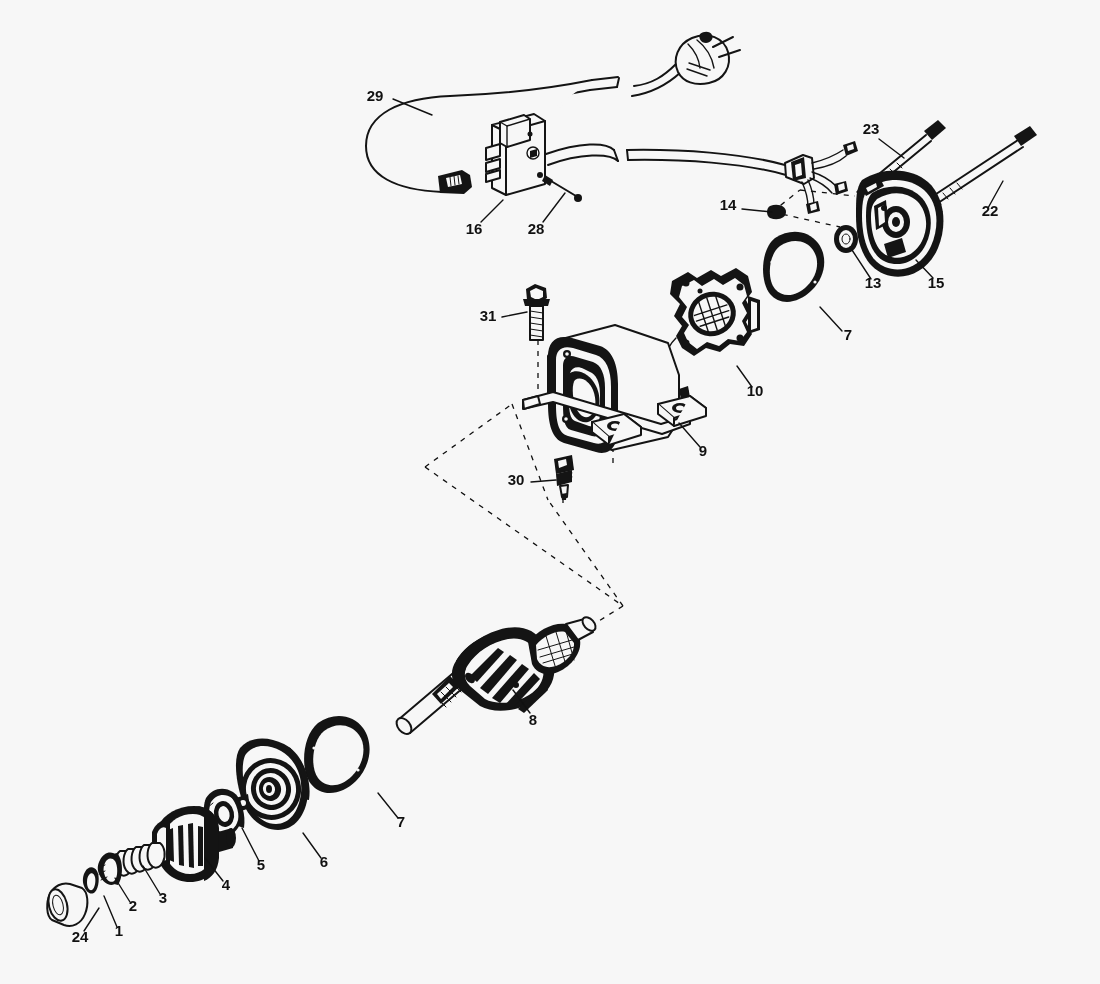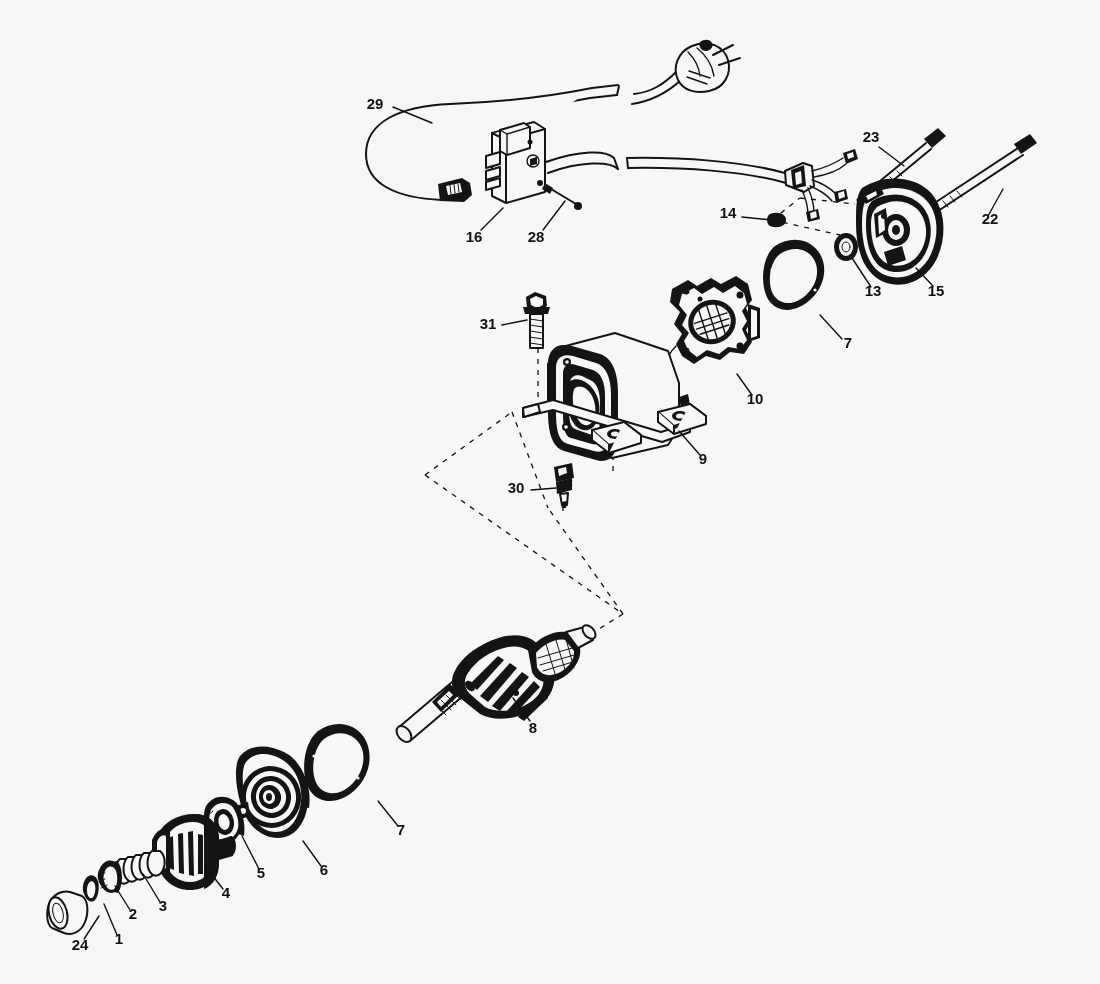--- a/index.html
+++ b/index.html
@@ -12,21 +12,20 @@
     width: 1100px;
     height: 984px;
     overflow: hidden;
     font-family: "Liberation Sans", sans-serif;
   }
   #diagram-root {
     position: relative;
     width: 1100px;
     height: 812px;
     background: #a16207;
-    margin-top: 8px;
   }
   svg#parts-svg {
     display: block;
     width: 1100px;
     height: 984px;
     background: #f7f7f7;
   }
   .callout-text {
     font-family: "Liberation Sans", sans-serif;
     font-size: 15px;

